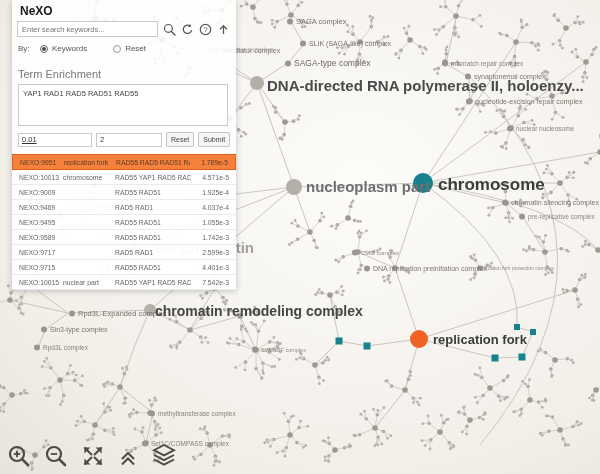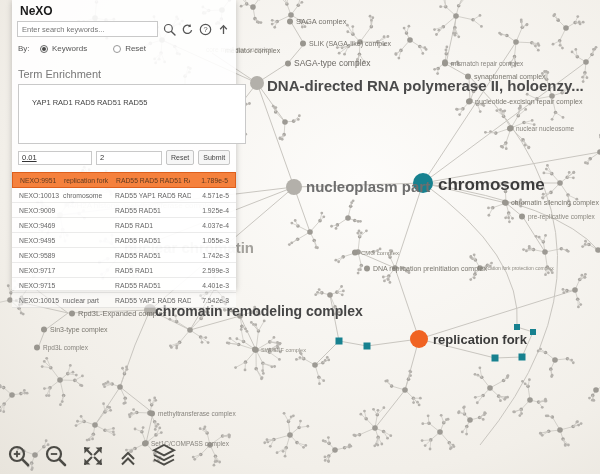--- a/index.html
+++ b/index.html
@@ -20,21 +20,21 @@
   .radio-row{display:flex;align-items:center;margin:7px 6px 0;font-size:8px;color:#555;}
   .by{width:22px;}
   .ropt{display:flex;align-items:center;margin-right:26px;cursor:pointer;justify-content:center;}
   .rdot{width:8px;height:8px;border:1px solid #999;border-radius:50%;margin-right:4px;
         position:relative;background:#fff;box-sizing:border-box;}
   .rdot.checked{border-color:#666;}
   .rdot.checked:after{content:"";position:absolute;left:1px;top:1px;width:4px;height:4px;
         border-radius:50%;background:#4a4a4a;}
   .heading{font-size:11px;color:#777;margin:15px 6px 4px;}
   .query{display:block;width:200px;height:32px;margin:0 6px;border:1px solid #c9c9c9;
-         font-size:7.5px;padding:13px;color:#444;resize:none;background:#fff;outline:none;
+         font-size:7.5px;padding:4px;color:#444;resize:none;background:#fff;outline:none;
          font-family:"Liberation Sans",sans-serif;}
   .param-row{display:flex;margin:6px 6px 0;gap:4px;align-items:center;}
   .pinput{height:12px;border:1px solid #c9c9c9;font-size:7.5px;padding:0 3px;color:#333;
           background:#fff;outline:none;font-family:"Liberation Sans",sans-serif;}
   .p1{width:66px;text-decoration:underline;} .p2{width:58px;}
   .pbtn{height:15px;font-size:7px;padding:0 4px;background:#f6f6f6;border:1px solid #c5c5c5;
         border-radius:2px;color:#444;cursor:pointer;font-family:"Liberation Sans",sans-serif;}
   .results{margin-top:7px;font-size:6.8px;color:#666;}
   .trow{display:flex;height:15px;align-items:center;border-bottom:1px solid rgba(0,0,0,0.08);
         background:rgba(255,255,255,0.55);padding:0 7px;box-sizing:border-box;}

